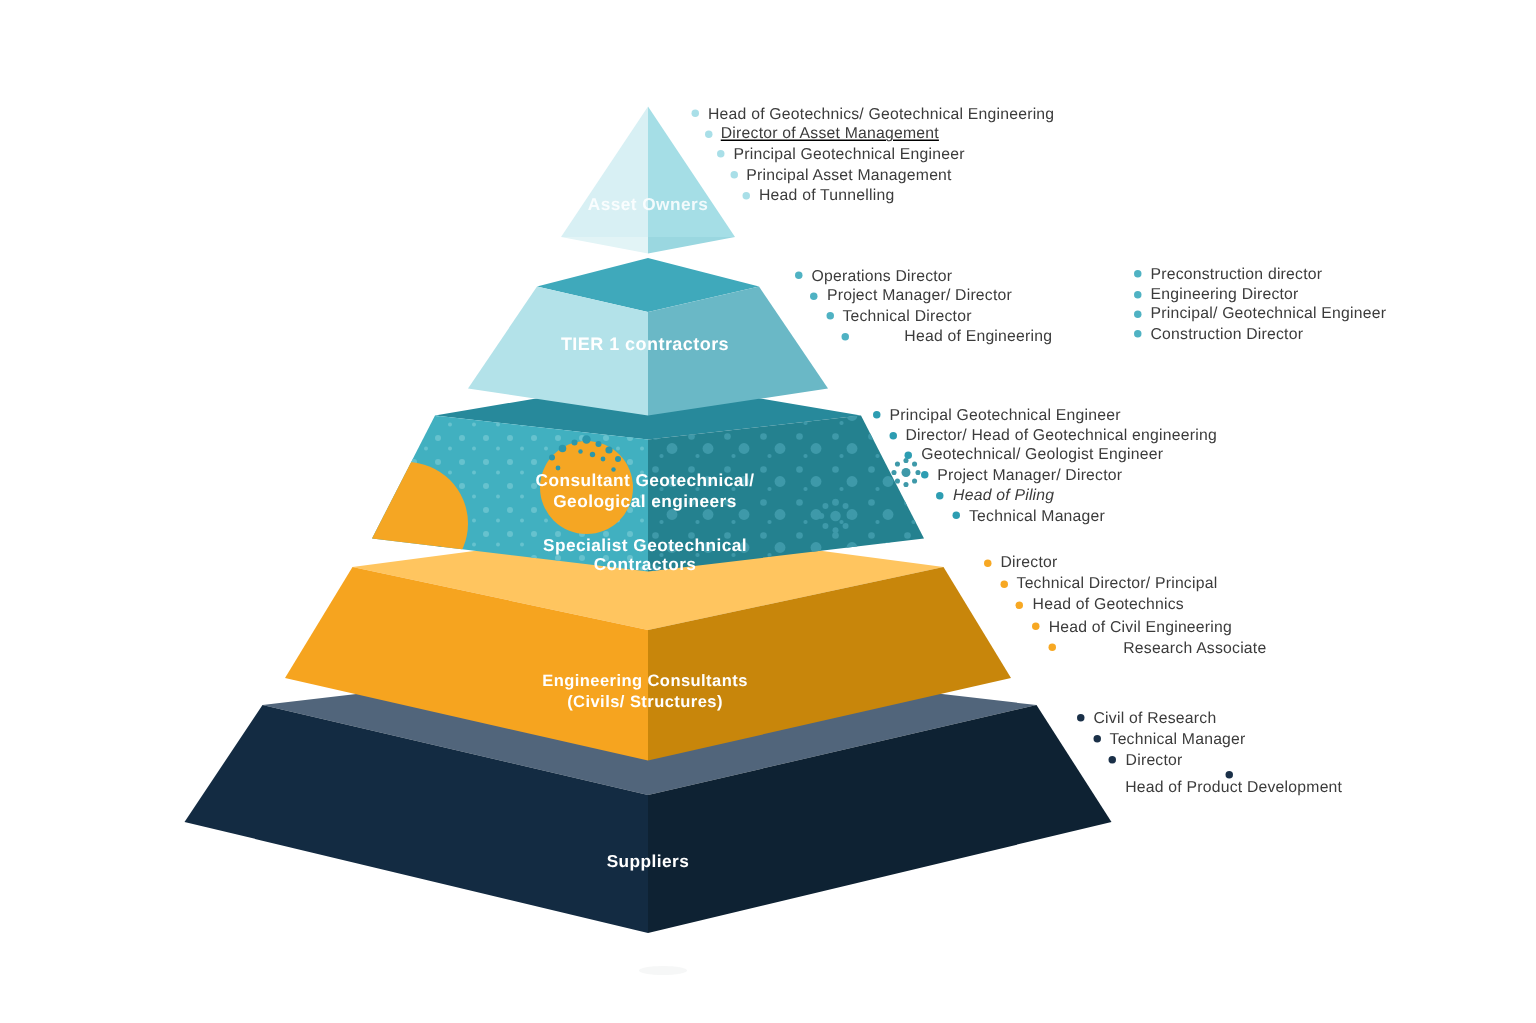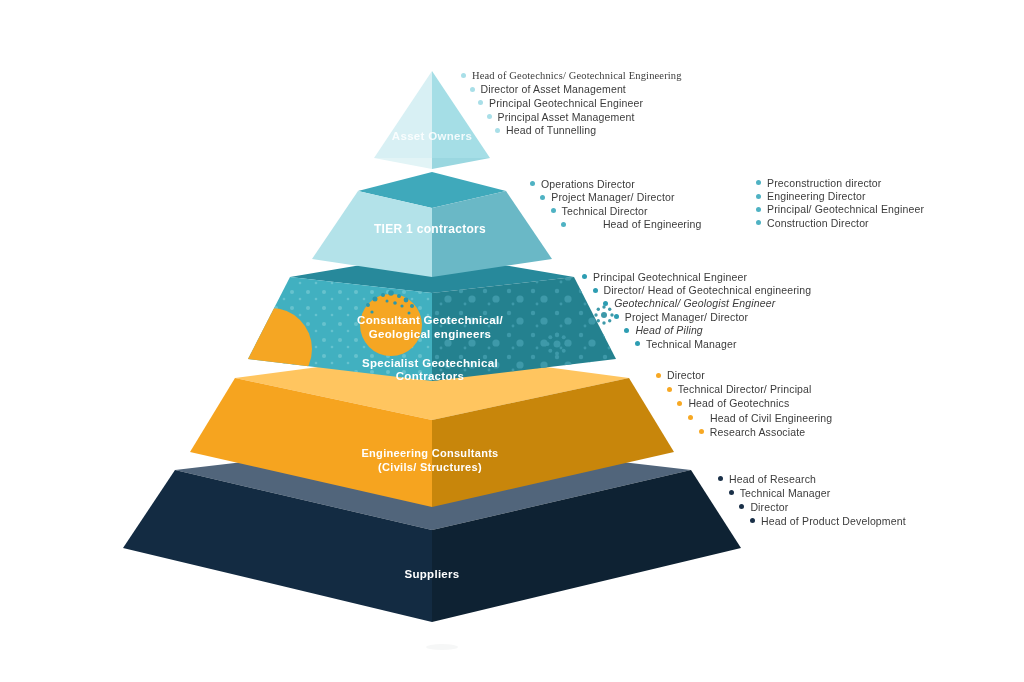--- a/index.html
+++ b/index.html
@@ -160,25 +160,25 @@
     <polygon class="f-t1r" points="432,71 432,158 490,158"></polygon>
     <polygon class="f-t1ul" points="374,158 432,158 432,169"></polygon>
     <polygon class="f-t1ur" points="432,158 490,158 432,169"></polygon>
     <text class="tier-label s115 t1lab" x="432" y="140">Asset Owners</text>
   </g>
 
   <ellipse cx="442" cy="647" rx="16" ry="3" fill="#F0F2F2" opacity="0.6"></ellipse>
 </svg>
 
 <div class="list" style="left:461px;top:69px">
-      <div class="li" style="padding-left: 0px; height: 13.6px; font-family: Liberation Serif, serif;">
+      <div class="li" style="padding-left: 0px; height: 13.6px;">
         <span class="dot bullet-t1"></span>
         <span class="role-text">Head of Geotechnics/ Geotechnical Engineering</span>
       </div>
-      <div class="li" style="padding-left: 8.5px; height: 13.6px;">
+      <div class="li" style="padding-left: 8.5px; height: 13.6px; text-decoration: underline;">
         <span class="dot bullet-t1"></span>
         <span class="role-text">Director of Asset Management</span>
       </div>
       <div class="li" style="padding-left: 17px; height: 13.6px;">
         <span class="dot bullet-t1"></span>
         <span class="role-text">Principal Geotechnical Engineer</span>
       </div>
       <div class="li" style="padding-left: 25.5px; height: 13.6px;">
         <span class="dot bullet-t1"></span>
         <span class="role-text">Principal Asset Management</span>
@@ -229,21 +229,21 @@
 
 <div class="list" style="left:582px;top:270px">
       <div class="li" style="padding-left: 0px; height: 13.4px;">
         <span class="dot bullet-t3"></span>
         <span class="role-text">Principal Geotechnical Engineer</span>
       </div>
       <div class="li" style="padding-left: 10.6px; height: 13.4px; justify-content: space-between;">
         <span class="dot bullet-t3"></span>
         <span class="role-text">Director/ Head of Geotechnical engineering</span>
       </div>
-      <div class="li" style="padding-left: 21.2px; height: 13.4px; font-style: italic;">
+      <div class="li" style="padding-left: 21.2px; height: 13.4px;">
         <span class="dot bullet-t3"></span>
         <span class="role-text">Geotechnical/ Geologist Engineer</span>
       </div>
       <div class="li" style="padding-left: 31.8px; height: 13.4px;">
         <span class="dot bullet-t3"></span>
         <span class="role-text">Project Manager/ Director</span>
       </div>
       <div class="li" style="padding-left: 42.4px; height: 13.4px; font-style: italic;">
         <span class="dot bullet-t3"></span>
         <span class="role-text">Head of Piling</span>
@@ -260,42 +260,42 @@
         <span class="role-text">Director</span>
       </div>
       <div class="li" style="padding-left: 10.7px; height: 14.2px;">
         <span class="dot bullet-t4"></span>
         <span class="role-text">Technical Director/ Principal</span>
       </div>
       <div class="li" style="padding-left: 21.4px; height: 14.2px;">
         <span class="dot bullet-t4"></span>
         <span class="role-text">Head of Geotechnics</span>
       </div>
-      <div class="li" style="padding-left: 32.1px; height: 14.2px; gap: 11px;">
+      <div class="li" style="padding-left: 32.1px; height: 14.2px;">
         <span class="dot bullet-t4"></span>
         <span class="role-text">Head of Civil Engineering</span>
       </div>
-      <div class="li" style="padding-left: 42.8px; height: 14.2px;">
+      <div class="li" style="padding-left: 42.8px; height: 14.2px; gap: 39px;">
         <span class="dot bullet-t4"></span>
         <span class="role-text">Research Associate</span>
       </div>
     </div>
 
 <div class="list" style="left:718px;top:472px">
       <div class="li" style="padding-left: 0px; height: 13.9px;">
         <span class="dot bullet-t5"></span>
-        <span class="role-text">Head of Research</span>
+        <span class="role-text">Civil of Research</span>
       </div>
       <div class="li" style="padding-left: 10.7px; height: 13.9px;">
         <span class="dot bullet-t5"></span>
         <span class="role-text">Technical Manager</span>
       </div>
       <div class="li" style="padding-left: 21.4px; height: 13.9px;">
         <span class="dot bullet-t5"></span>
         <span class="role-text">Director</span>
       </div>
-      <div class="li" style="padding-left: 32.1px; height: 13.9px;">
+      <div class="li" style="padding-left: 32.1px; height: 13.9px; flex-direction: column;">
         <span class="dot bullet-t5"></span>
         <span class="role-text">Head of Product Development</span>
       </div>
     </div>
 
 </div>
 
 </body></html>

